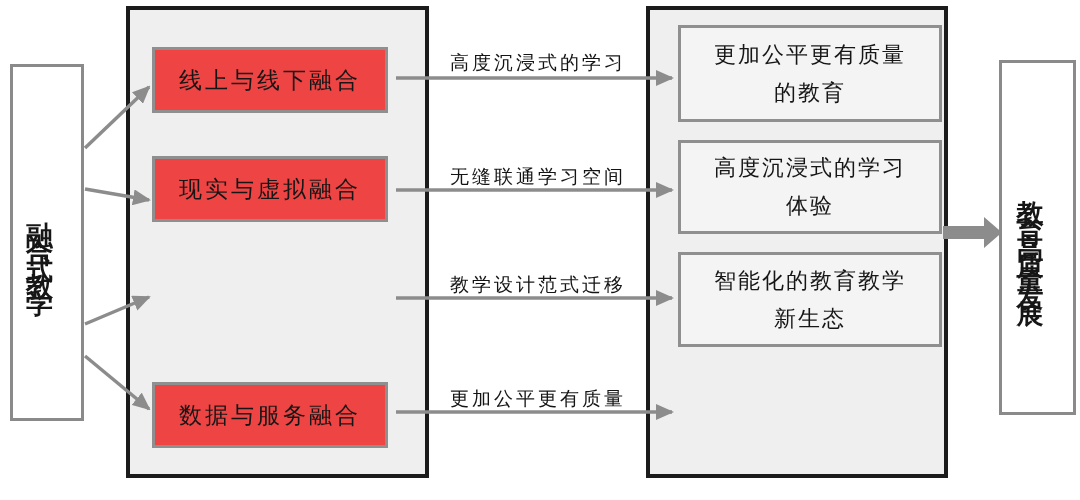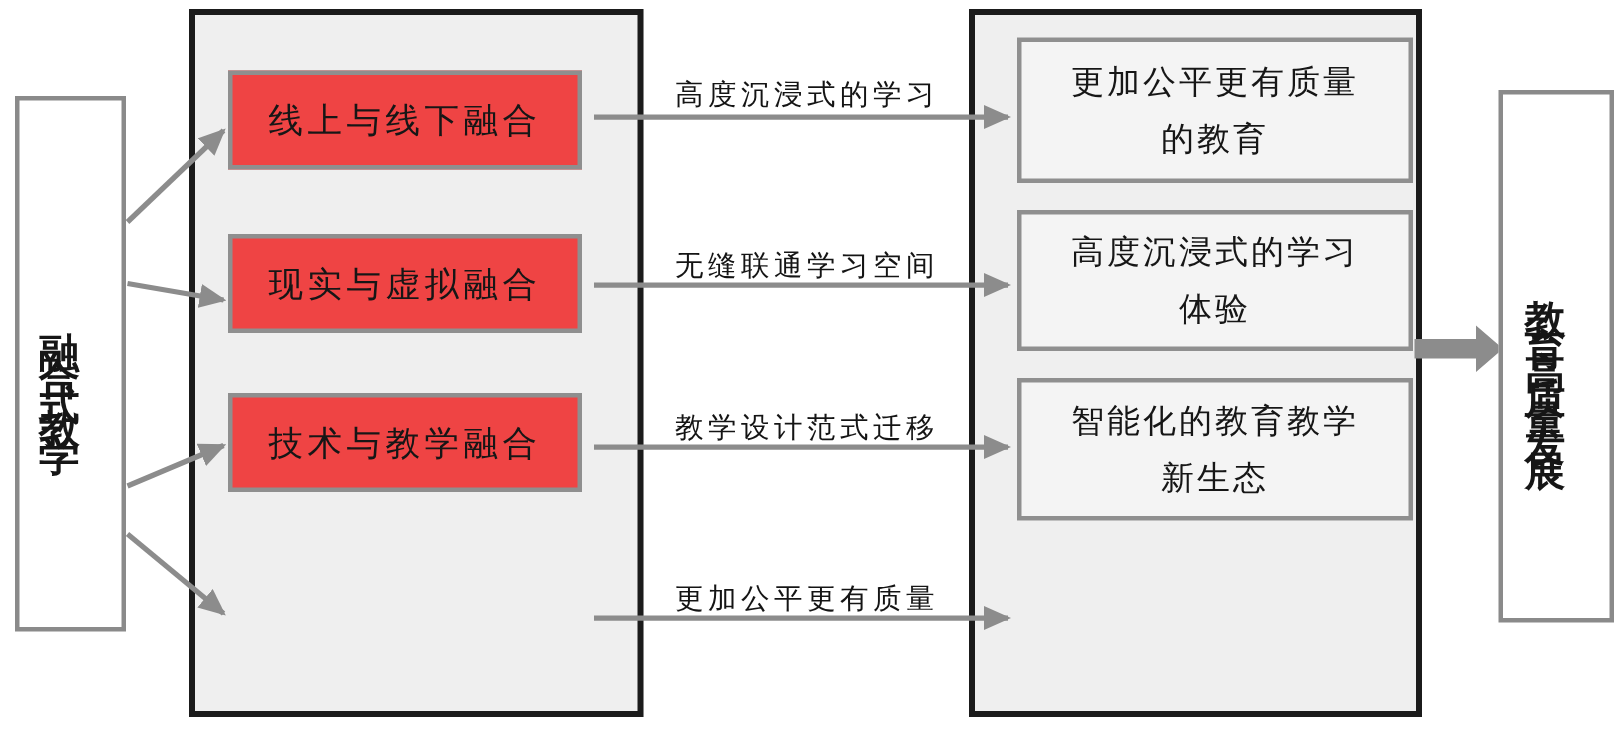--- a/index.html
+++ b/index.html
@@ -141,21 +141,21 @@
     <polygon points="943,226 984,226 984,217 1002,232.5 984,248 984,239 943,239" fill="#8c8c8c"></polygon>
   </svg>
 
   <div class="mech-label mech-1">高度沉浸式的学习</div>
   <div class="mech-label mech-2">无缝联通学习空间</div>
   <div class="mech-label mech-3">教学设计范式迁移</div>
   <div class="mech-label mech-4">更加公平更有质量</div>
 
   <div class="fusion-box fusion-1">线上与线下融合</div>
   <div class="fusion-box fusion-2">现实与虚拟融合</div>
-  <div class="fusion-box fusion-3">技术与教学融合</div>
+  <div class="fusion-box fusion-4">数据与服务融合</div>
 
   <div class="outcome-box outcome-1">更加公平更有质量
 的教育</div>
   <div class="outcome-box outcome-2">高度沉浸式的学习
 体验</div>
   <div class="outcome-box outcome-3">智能化的教育教学
 新生态</div>
 
   <div class="vbox source">
     <span>融合式教学</span>

